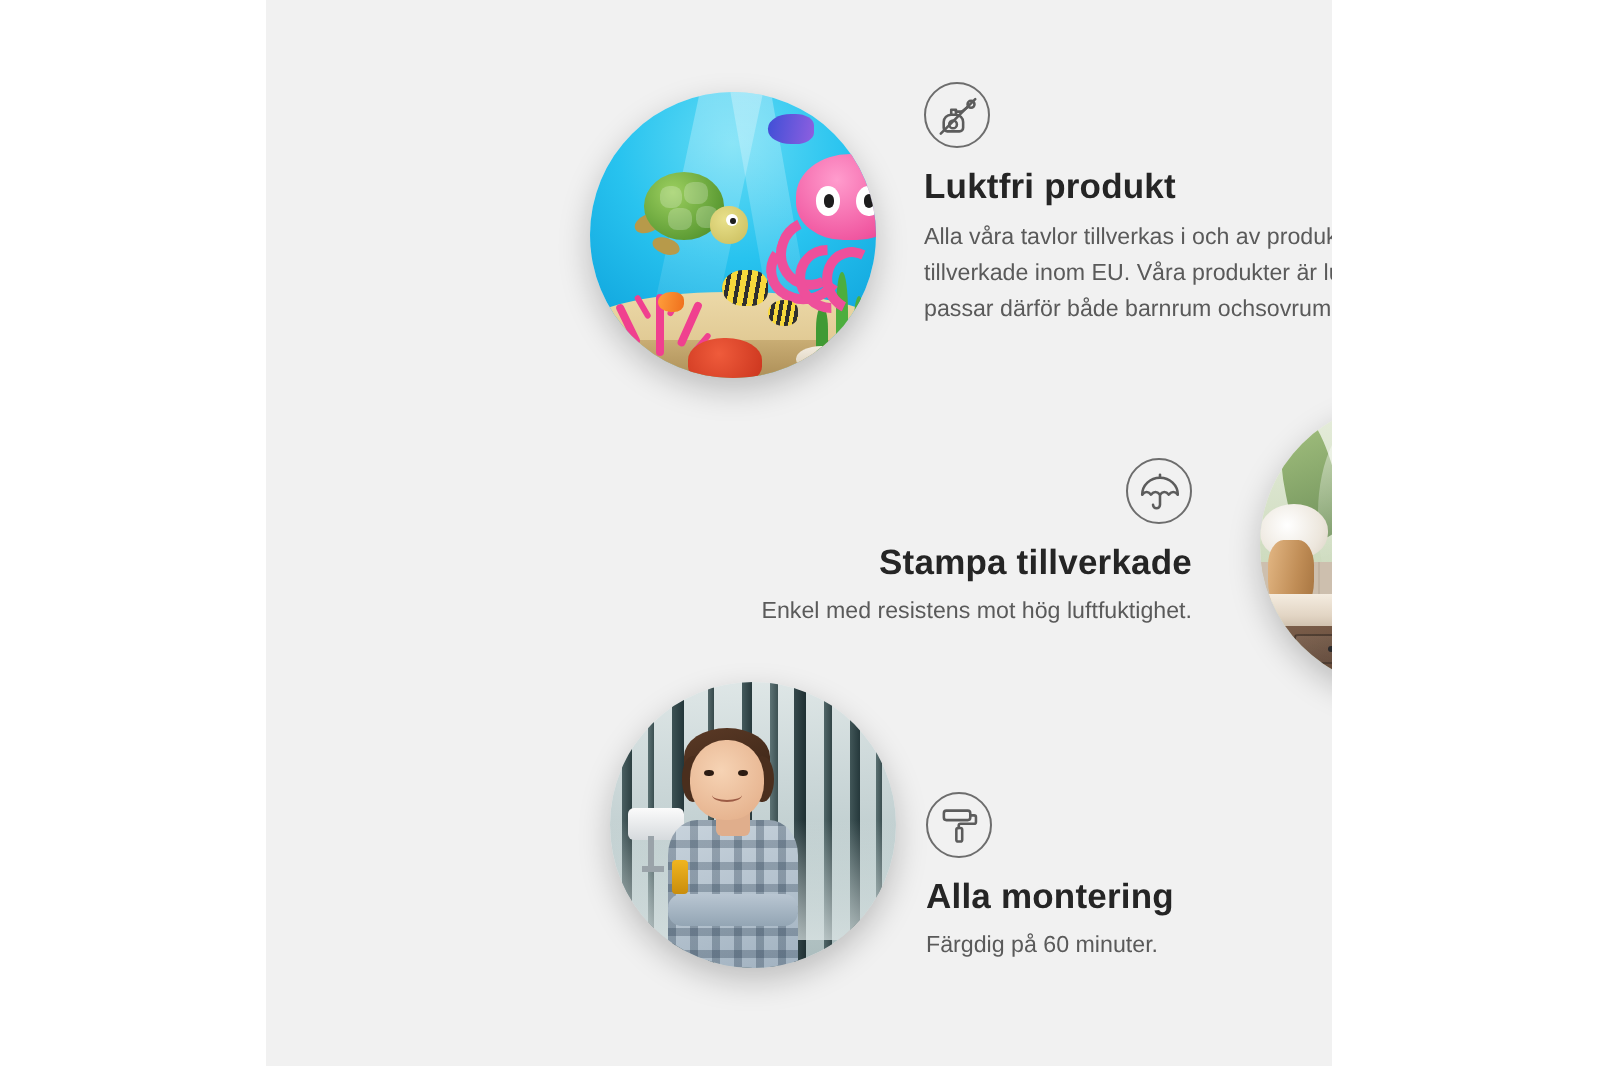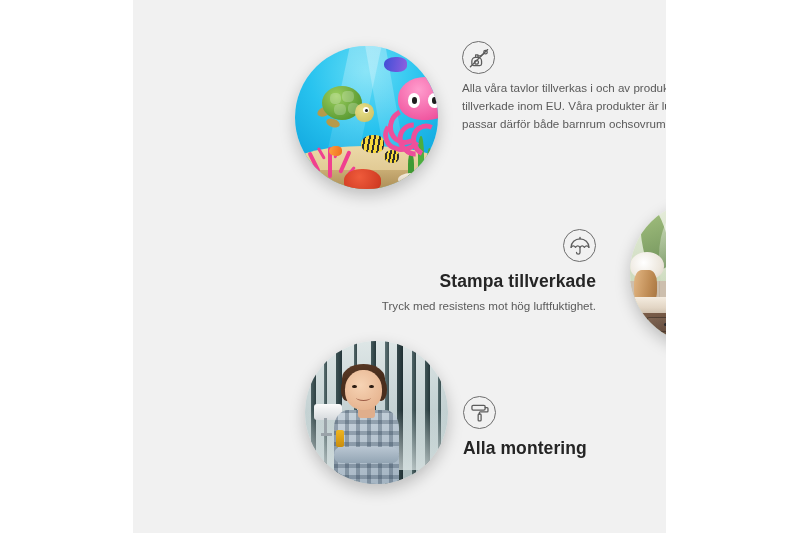--- a/index.html
+++ b/index.html
@@ -293,45 +293,47 @@
             <path d="M6.2 20.4h6.6a2 2 0 0 0 2-2v-3.1a4 4 0 0 0-4-4H8.2a4 4 0 0 0-4 4v3.1a2 2 0 0 0 2 2z"></path>
             <path d="M8.3 11.3V8.6h2.6v2.7"></path>
             <path d="M10.9 9.6h3.3"></path>
             <path d="M14.2 9.6l3.1-2.5"></path>
             <circle cx="19.1" cy="5.6" r="1.9"></circle>
             <circle cx="9.3" cy="16.6" r="2.1"></circle>
             <path d="M2.6 21.6L21.4 2.8"></path>
           </svg>
         </div>
       </div>
+      <p class="ftitle">Luktfri produkt</p>
       <p class="fdesc">Alla våra tavlor tillverkas i och av produkter som är tillverkade inom EU. Våra produkter är luktfria och passar därför både barnrum ochsovrum. 100% säkerhet.</p>
     </div>
 
     <div class="feature" id="feature-waterproof">
       <div class="icon-row">
         <div class="ficon">
           <svg width="22" height="22" viewBox="0 0 24 24" fill="none" stroke="#5c5c5c" stroke-width="1.4" stroke-linecap="round" stroke-linejoin="round">
             <path d="M2.3 13.4C2.3 8.3 6.6 4.2 12 4.2s9.7 4.1 9.7 9.2"></path>
             <path d="M2.3 13.4c1.6-1.9 3.2-1.9 4.8 0 1.6-1.9 3.2-1.9 4.9 0 1.6-1.9 3.2-1.9 4.8 0 1.6-1.9 3.3-1.9 4.9 0"></path>
             <path d="M12 4.2V2.6"></path>
             <path d="M12 13.4v5.6a1.9 1.9 0 0 1-3.8 0"></path>
           </svg>
         </div>
       </div>
       <p class="ftitle">Stampa tillverkade</p>
-      <p class="fdesc">Tryck med resistens mot hög luftfuktighet.</p>
+      <p class="fdesc">Enkel med resistens mot hög luftfuktighet.</p>
     </div>
 
     <div class="feature" id="feature-easyassembly">
       <div class="icon-row">
         <div class="ficon">
           <svg width="22" height="22" viewBox="0 0 24 24" fill="none" stroke="#5c5c5c" stroke-width="1.4" stroke-linecap="round" stroke-linejoin="round">
             <rect x="3.2" y="3.6" width="14.4" height="5.2" rx="1.4"></rect>
             <path d="M17.6 6.2h2.1a1 1 0 0 1 1 1v2.6a1 1 0 0 1-1 1h-7.4a1 1 0 0 0-1 1v1.3"></path>
             <rect x="10" y="13.1" width="3.2" height="7.4" rx="1"></rect>
           </svg>
         </div>
       </div>
       <p class="ftitle">Alla montering</p>
+      <p class="fdesc">Färgdig på 60 minuter.</p>
     </div>
 
   </div>
 </div>
 
 </body></html>

